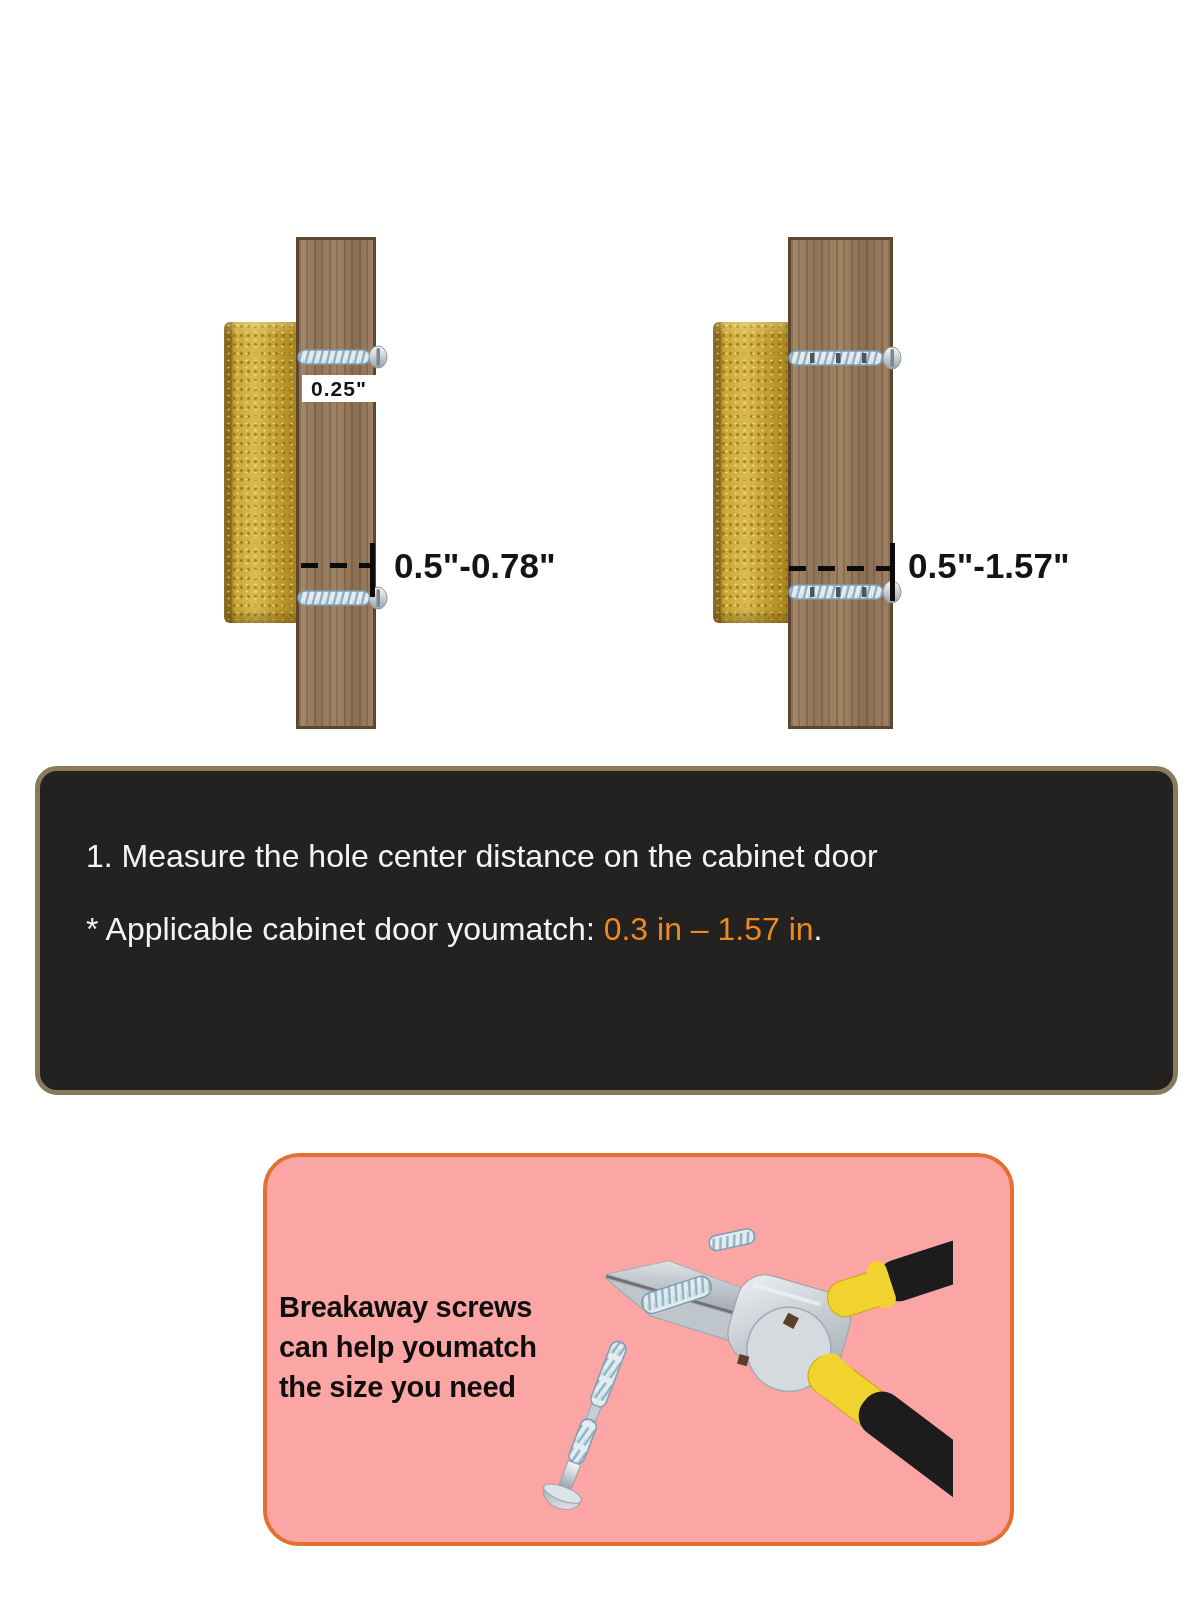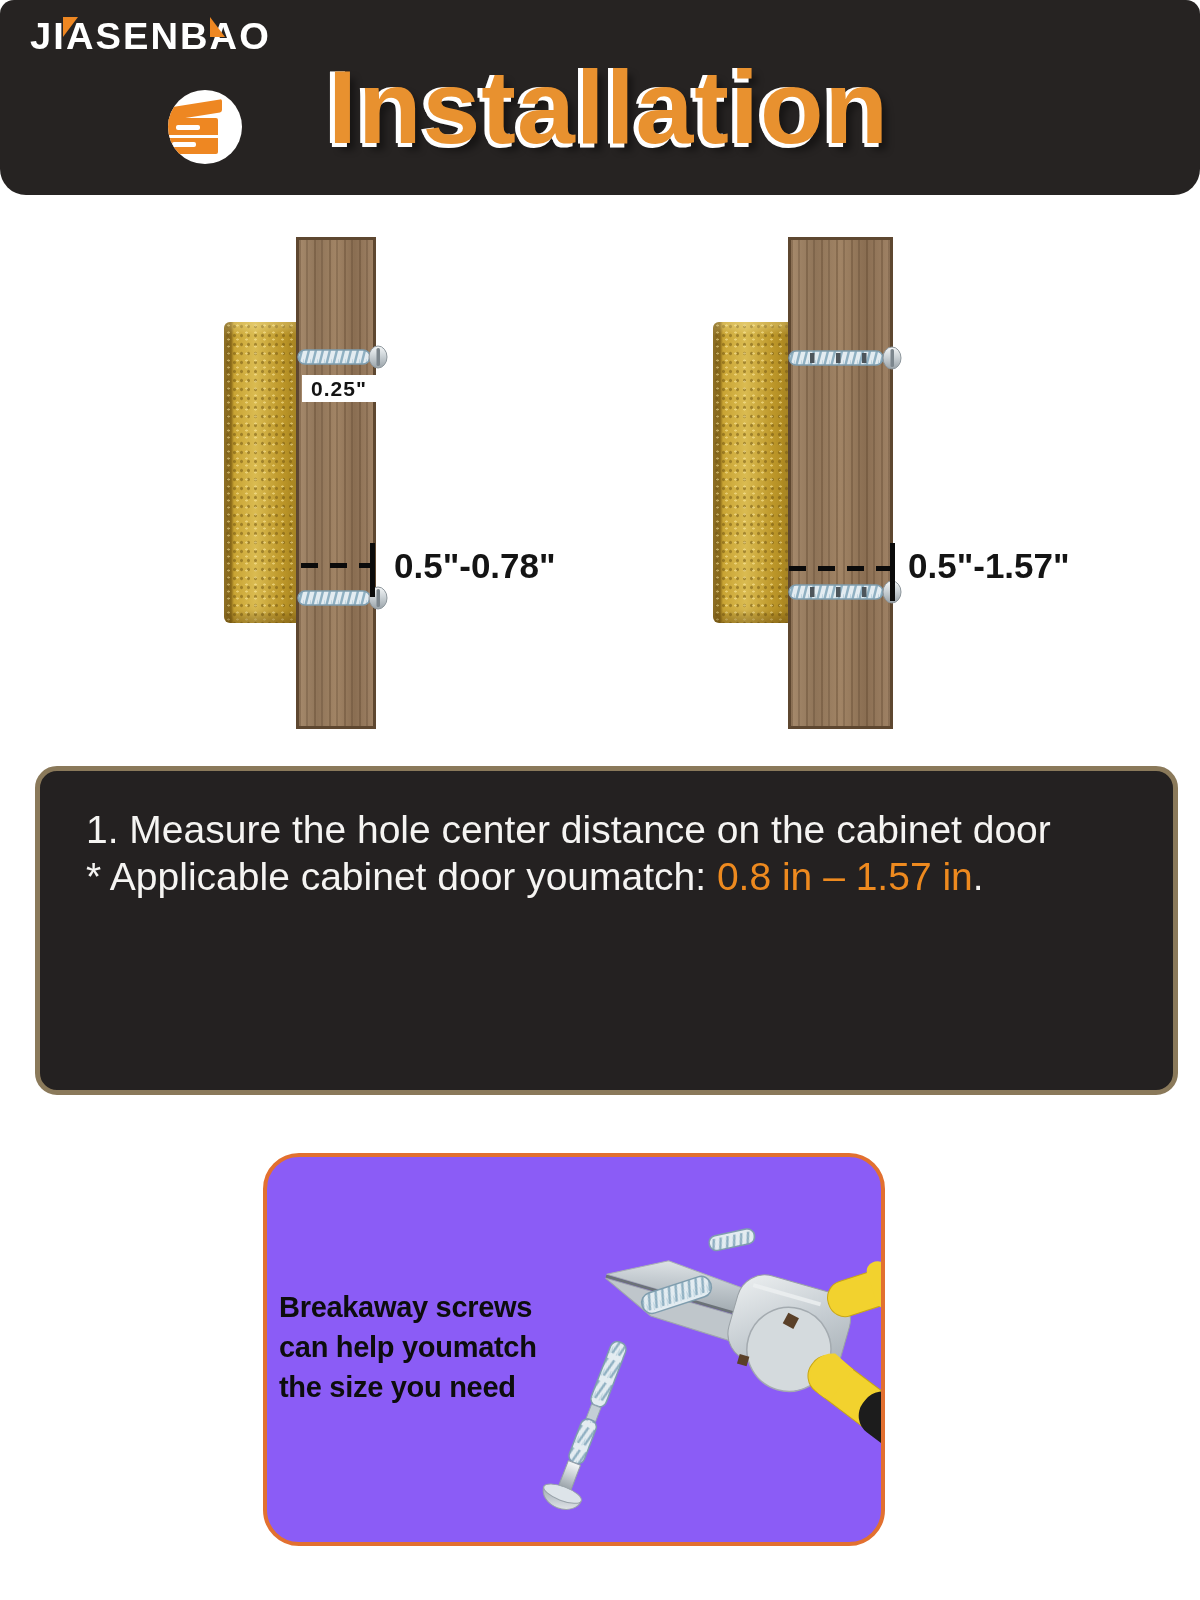--- a/index.html
+++ b/index.html
@@ -60,27 +60,27 @@
   .tick-left{left:370px;top:543px;height:54px;}
   .tick-right{left:890px;top:543px;height:58px;}
   .range-label{position:absolute;color:#141414;font-size:35px;font-weight:bold;white-space:nowrap;}
   .range-left{left:394px;top:546px;}
   .range-right{left:908px;top:546px;}
 
   
   .instr{position:absolute;left:35px;top:766px;width:1143px;height:329px;box-sizing:border-box;
          background:#242121;border:5px solid #8A795A;border-radius:22px;
          padding:36px 30px 0 46px;color:#F5F4F2;}
-  .instr-line{font-size:39px;line-height:46.5px;white-space:nowrap;}
+  .instr-line{font-size:32px;line-height:46.5px;white-space:nowrap;margin-top:26px;}
   .instr-indent{margin-left:36px;}
   .hl{color:#EE8A1F;}
 
   
-  .tipbox{position:absolute;left:263px;top:1153px;width:622px;height:393px;box-sizing:border-box;
-          background:#8b5cf6;border:4px solid #E27030;border-radius:36px;overflow:hidden;}
+  .tipbox{position:absolute;left:263px;top:1153px;width:751px;height:393px;box-sizing:border-box;
+          background:#fca5a5;border:4px solid #E27030;border-radius:36px;overflow:hidden;}
   .tip-text{position:absolute;left:12px;top:130px;color:#0d0d0d;font-size:29px;font-weight:bold;
             line-height:40px;letter-spacing:-0.3px;white-space:nowrap;}
   .pliers-wrap{position:absolute;left:316px;top:51px;width:370px;height:350px;}
   .big-screw-wrap{position:absolute;left:238px;top:166px;width:150px;height:215px;}
 </style>
 </head>
 <body>
 
 <svg width="0" height="0" style="position:absolute" aria-hidden="true">
   <defs>
@@ -97,33 +97,20 @@
     <linearGradient id="met2" x1="0" y1="0" x2="1" y2="1">
       <stop offset="0" stop-color="#eef1f2"></stop>
         <stop offset="0.5" stop-color="#c6cdd2"></stop>
       <stop offset="1" stop-color="#a2abb1"></stop>
     </linearGradient>
   </defs>
 </svg>
 
 <div class="page">
 
-  <div class="header">
-    <div class="brand">JIASENBAO</div>
-    <span class="tri tri-1"></span>
-    <span class="tri tri-2"></span>
-    <div class="logo-circle">
-      <span class="cab-lid"></span>
-      <span class="cab-body"></span>
-      <span class="cab-gap"></span>
-      <span class="cab-slot slot-1"></span>
-      <span class="cab-slot slot-2"></span>
-    </div>
-    <div class="title">Installation</div>
-  </div>
 
   <div>
     <div class="handle handle-left"></div>
     <div class="wood wood-left"></div>
     <svg class="screw" style="left:297px;top:345px;" width="92" height="24">
       <rect x="1" y="5" width="72" height="14" rx="7" fill="url(#thr)" stroke="#7f9dae" stroke-width="1.5"></rect>
       <ellipse cx="81" cy="12" rx="9" ry="11" fill="url(#met)" stroke="#8d969c"></ellipse>
       <rect x="79.5" y="3" width="3.5" height="18" rx="1.6" fill="#7c868d"></rect>
     </svg>
     <div class="offset-label">0.25"</div>
@@ -156,21 +143,21 @@
       <ellipse cx="104" cy="12" rx="9" ry="11" fill="url(#met)" stroke="#8d969c"></ellipse>
       <rect x="102.5" y="3" width="3.5" height="18" rx="1.6" fill="#7c868d"></rect>
     </svg>
     <div class="dash-line dash-right"></div>
     <div class="tick tick-right"></div>
     <div class="range-label range-right">0.5"-1.57"</div>
   </div>
 
   <div class="instr">
     <div class="instr-line">1. Measure the hole center distance on the cabinet door</div>
-    <div class="instr-line"><span>* Applicable cabinet door youmatch: </span><span class="hl">0.8 in – 1.57 in</span><span>.</span></div>
+    <div class="instr-line"><span>* Applicable cabinet door youmatch: </span><span class="hl">0.3 in – 1.57 in</span><span>.</span></div>
   </div>
 
   <div class="tipbox">
     <div class="tip-text">
       <div>Breakaway screws</div>
       <div>can help youmatch</div>
       <div>the size you need</div>
     </div>
 
     <svg class="big-screw-wrap" viewBox="0 0 150 215">

